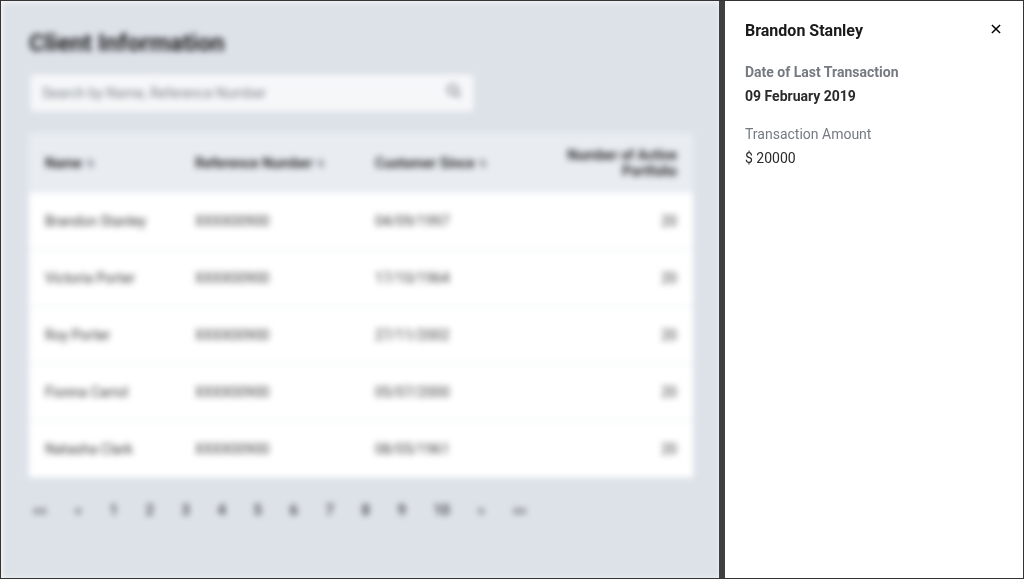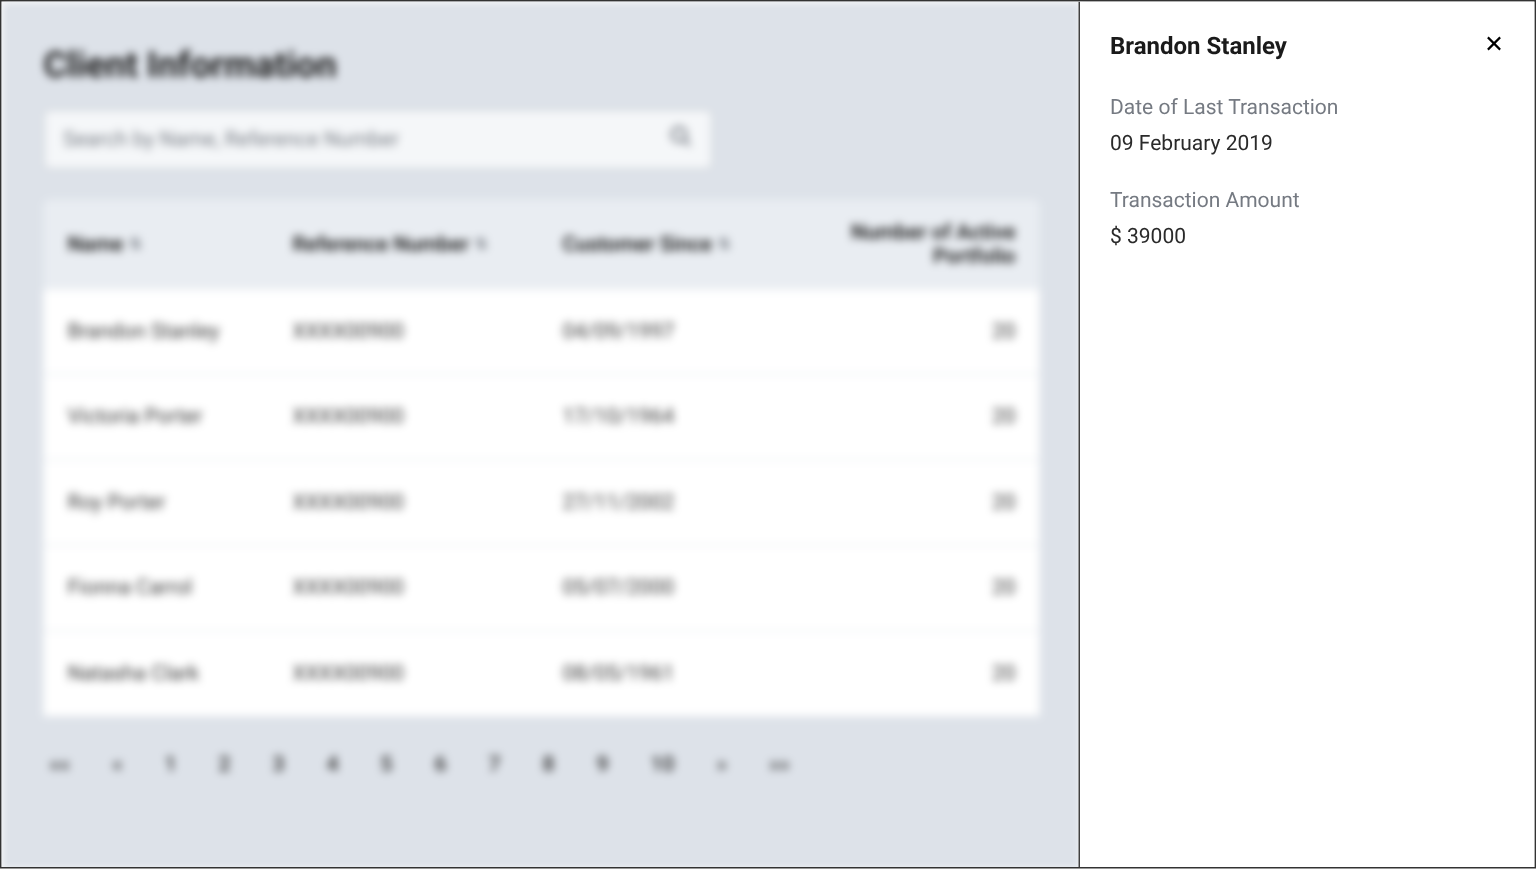--- a/index.html
+++ b/index.html
@@ -101,21 +101,21 @@
       display: flex;
       gap: 4px;
     }
     .sidepanel {
       position: absolute;
       top: 0;
       right: 0;
       width: 304px;
       height: 579px;
       background: #fff;
-      border-left: 1px solid #404040;
+      border-left: 6px solid #404040;
       padding: 20px 20px;
     }
     .sidepanel-header {
       display: flex;
       justify-content: space-between;
       align-items: center;
       margin-bottom: 24px;
     }
     .sidepanel-title {
       font-size: 16px;
@@ -130,20 +130,21 @@
       display: flex;
       align-items: center;
       justify-content: center;
     }
     .close-btn svg {
       width: 14px;
       height: 14px;
     }
     .field-group {
       margin-bottom: 22px;
+      font-weight: bold;
     }
     .field-row {
       display: flex;
       gap: 28px;
     }
     .field-label {
       font-size: 14px;
       color: #757a82;
       margin-bottom: 8px;
     }
@@ -254,16 +255,16 @@
   </div>
 
   <div class="field-group">
     <div class="field-label">Date of Last Transaction</div>
     <div class="field-value">09 February 2019</div>
   </div>
 
   <div class="field-row">
     <div class="field-col">
       <div class="field-label">Transaction Amount</div>
-      <div class="field-value">$ 39000</div>
+      <div class="field-value">$ 20000</div>
     </div>
   </div>
 </div>
 
 </body></html>

